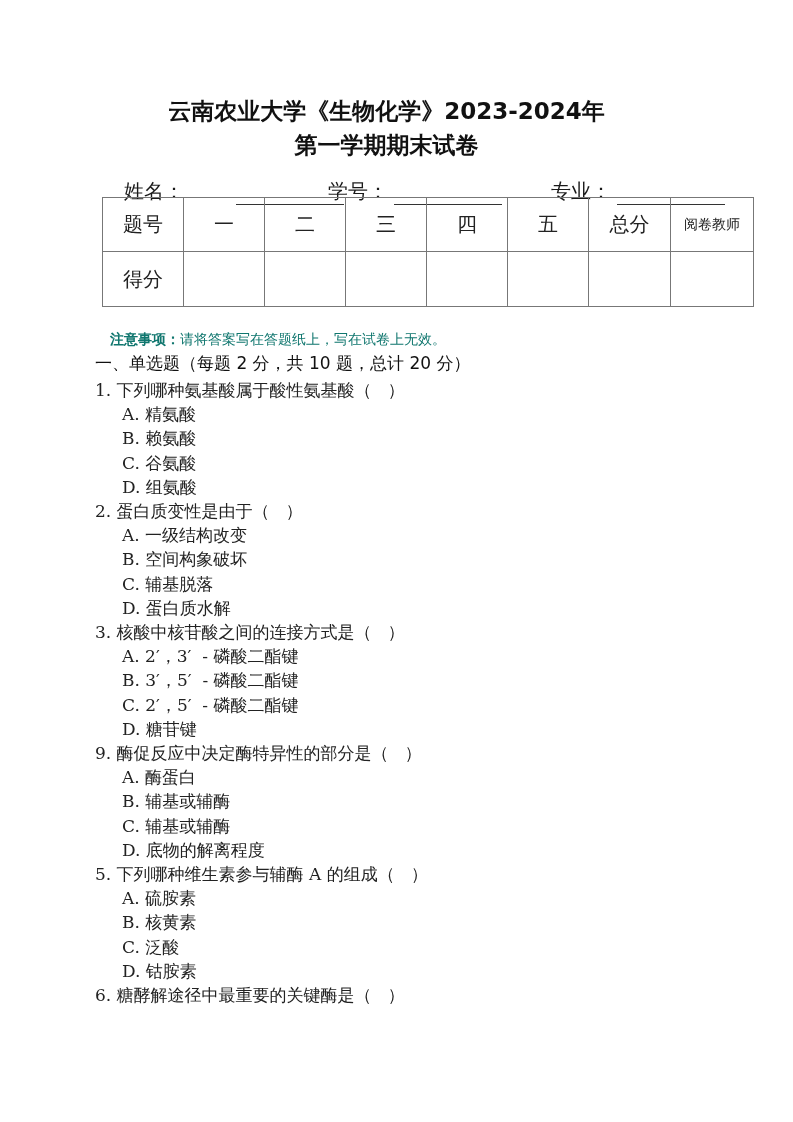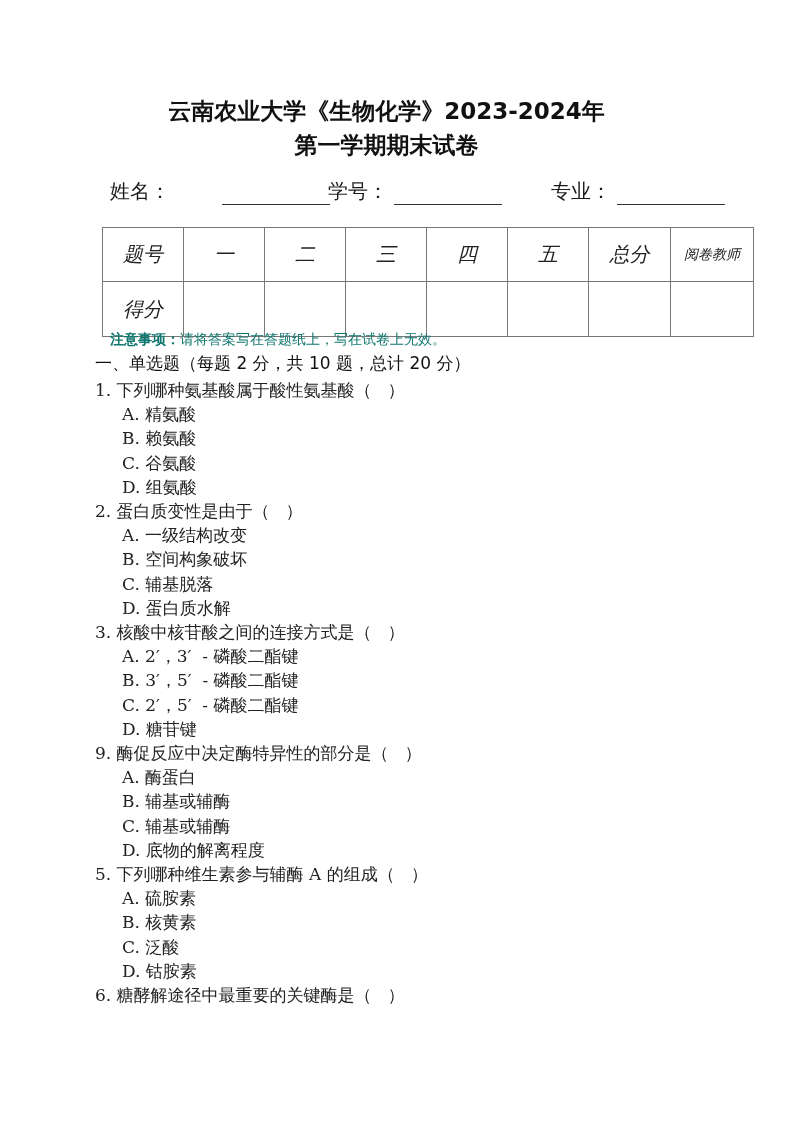--- a/index.html
+++ b/index.html
@@ -44,32 +44,31 @@
     align-items: flex-end;
   }
   .info-item .lbl { white-space: nowrap; }
   .info-item .blank {
     display: inline-block;
     border-bottom: 1px solid #333;
     width: 108px;
     height: 22px;
     margin-left: 6px;
   }
-  .info-name { left: 2px; gap: 46px; }
+  .info-name { left: 16px; gap: 46px; }
   .info-id { left: 220px; }
   .info-major { left: 443px; }
 
   table.score {
     position: absolute;
-    top: 227px;
+    top: 197px;
     left: 102px;
     width: 651px;
     border-collapse: collapse;
     table-layout: fixed;
-    font-style: italic;
   }
   table.score td {
     border: 1px solid #777;
     text-align: center;
     vertical-align: middle;
     font-size: 20px;
     color: #222;
     padding: 0;
   }
   table.score tr.r1 td { height: 53px; }

